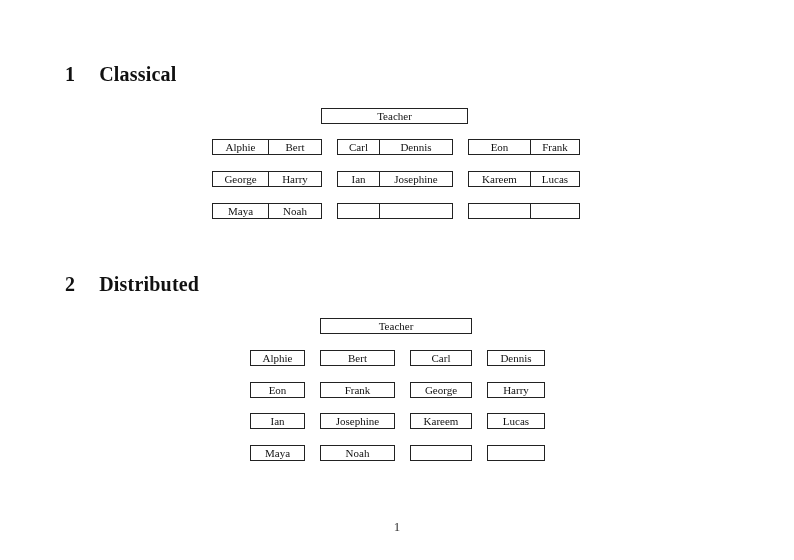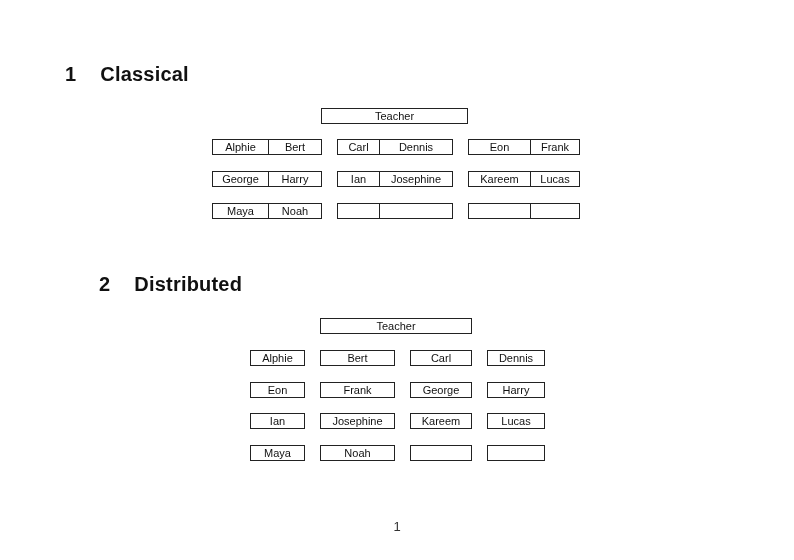--- a/index.html
+++ b/index.html
@@ -5,21 +5,21 @@
   html, body {
     margin: 0;
     padding: 0;
     background: #ffffff;
   }
   .page {
     position: relative;
     width: 794px;
     height: 560px;
     background: #ffffff;
-    font-family: Liberation Sans, sans-serif;
+    font-family: Liberation Serif, serif;
     color: #000000;
     overflow: hidden;
   }
   .section-heading {
     position: absolute;
     left: 65px;
     font-size: 20px;
     font-weight: bold;
     color: #111111;
     letter-spacing: 0.2px;
@@ -104,21 +104,21 @@
   </div>
   <div class="box" style="left:337px; top:203px; width:116px;">
     <div class="cell" style="width:41px;"></div>
     <div class="cell grow divided"></div>
   </div>
   <div class="box" style="left:468px; top:203px; width:112px;">
     <div class="cell" style="width:61px;"></div>
     <div class="cell grow divided"></div>
   </div>
 
-  <div class="section-heading" style="top:273px;margin-left:34px;">
+  <div class="section-heading" style="top:273px;">
     <span class="sec-num">2</span><span class="sec-title">Distributed</span>
   </div>
 
   <div class="box teacher-box" style="left:320px; top:318px; width:152px;">
     <div class="cell">Teacher</div>
   </div>
 
   <div class="box" style="left:250px; top:350px; width:55px;">
     <div class="cell grow">Alphie</div>
   </div>

